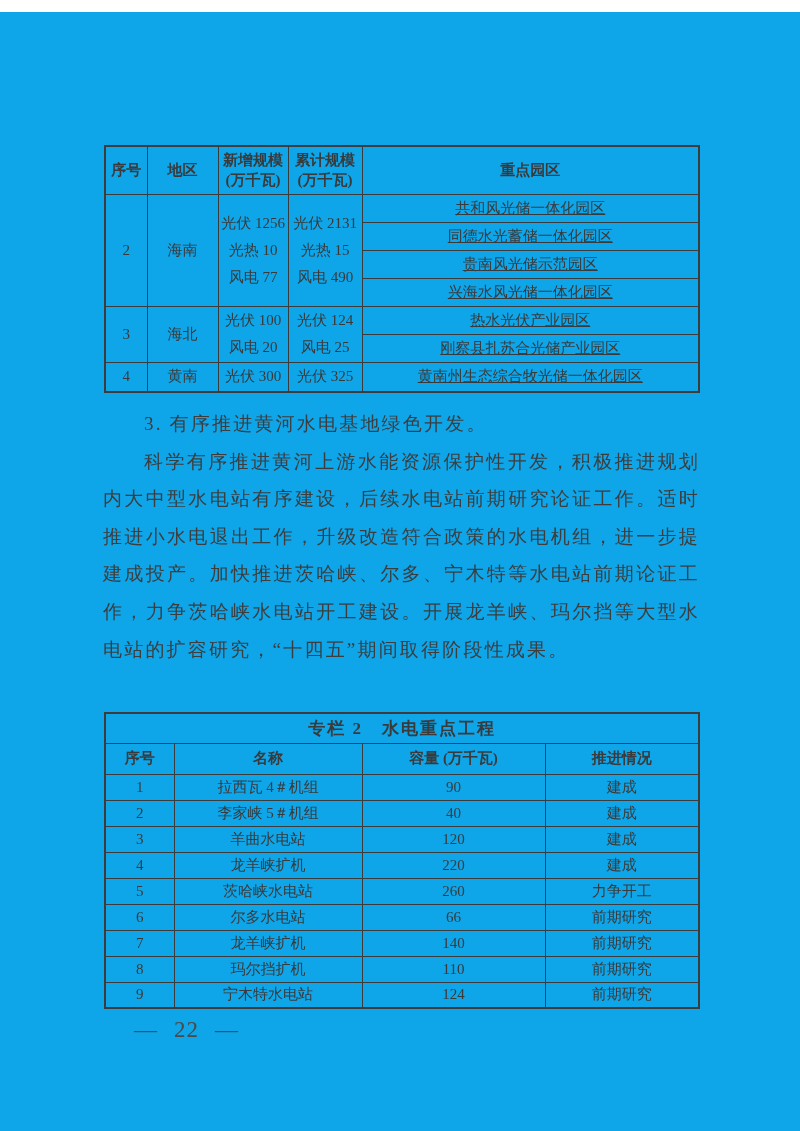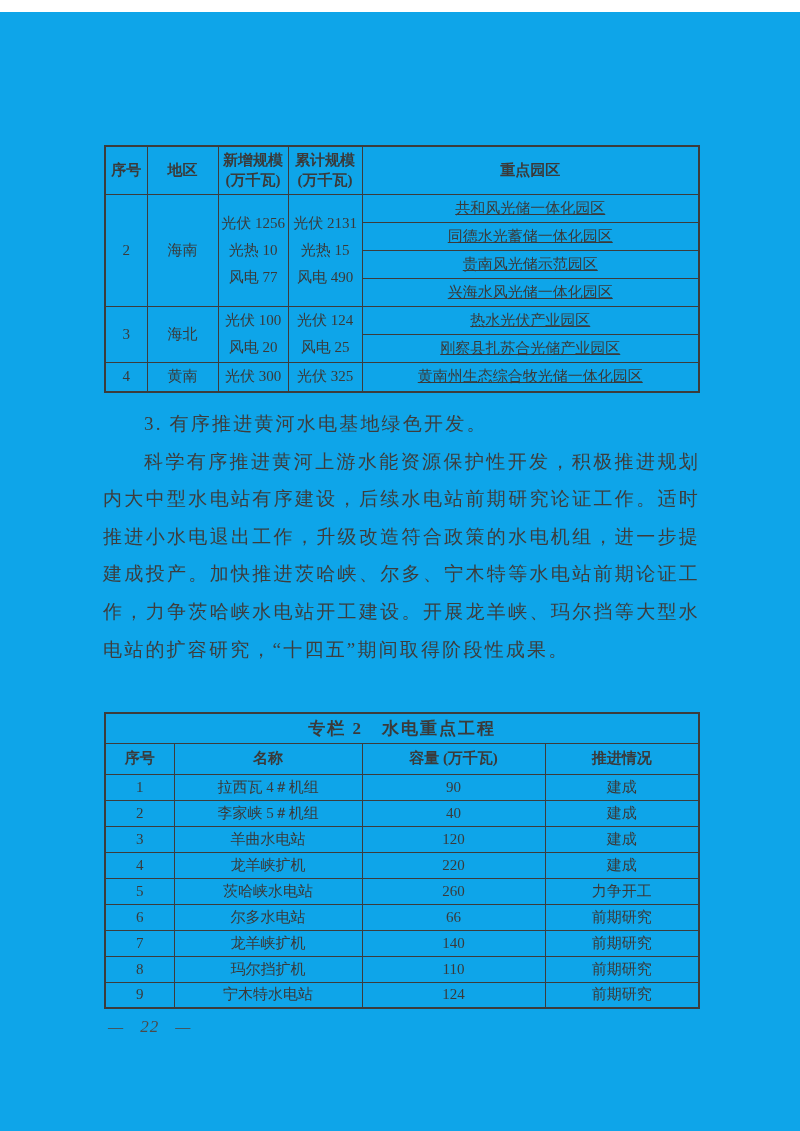--- a/index.html
+++ b/index.html
@@ -53,22 +53,22 @@
     font-size:15px; color:#3a3a3a; padding:0 2px;
   }
   table.t2 th.t2title {
     height:30px; font-size:17px; font-weight:bold; letter-spacing:2px;
   }
   table.t2 tr.cols th { height:31px; font-weight:bold; }
   table.t2 tbody td { height:26px; font-weight:normal; }
 
   
   .footer {
-    position:absolute; left:108px; top:1005px;
-    font-size:17px; color:#4a4a4a; letter-spacing:1px;font-style:italic;
+    position:absolute; left:134px; top:1005px;
+    font-size:23px; color:#4a4a4a; letter-spacing:1px;
   }
   .footer span { display:inline-block; }
   .footer .num { margin:0 16px; }
 </style>
 </head>
 <body>
 
 <div class="page">
 
   <table class="t1">

